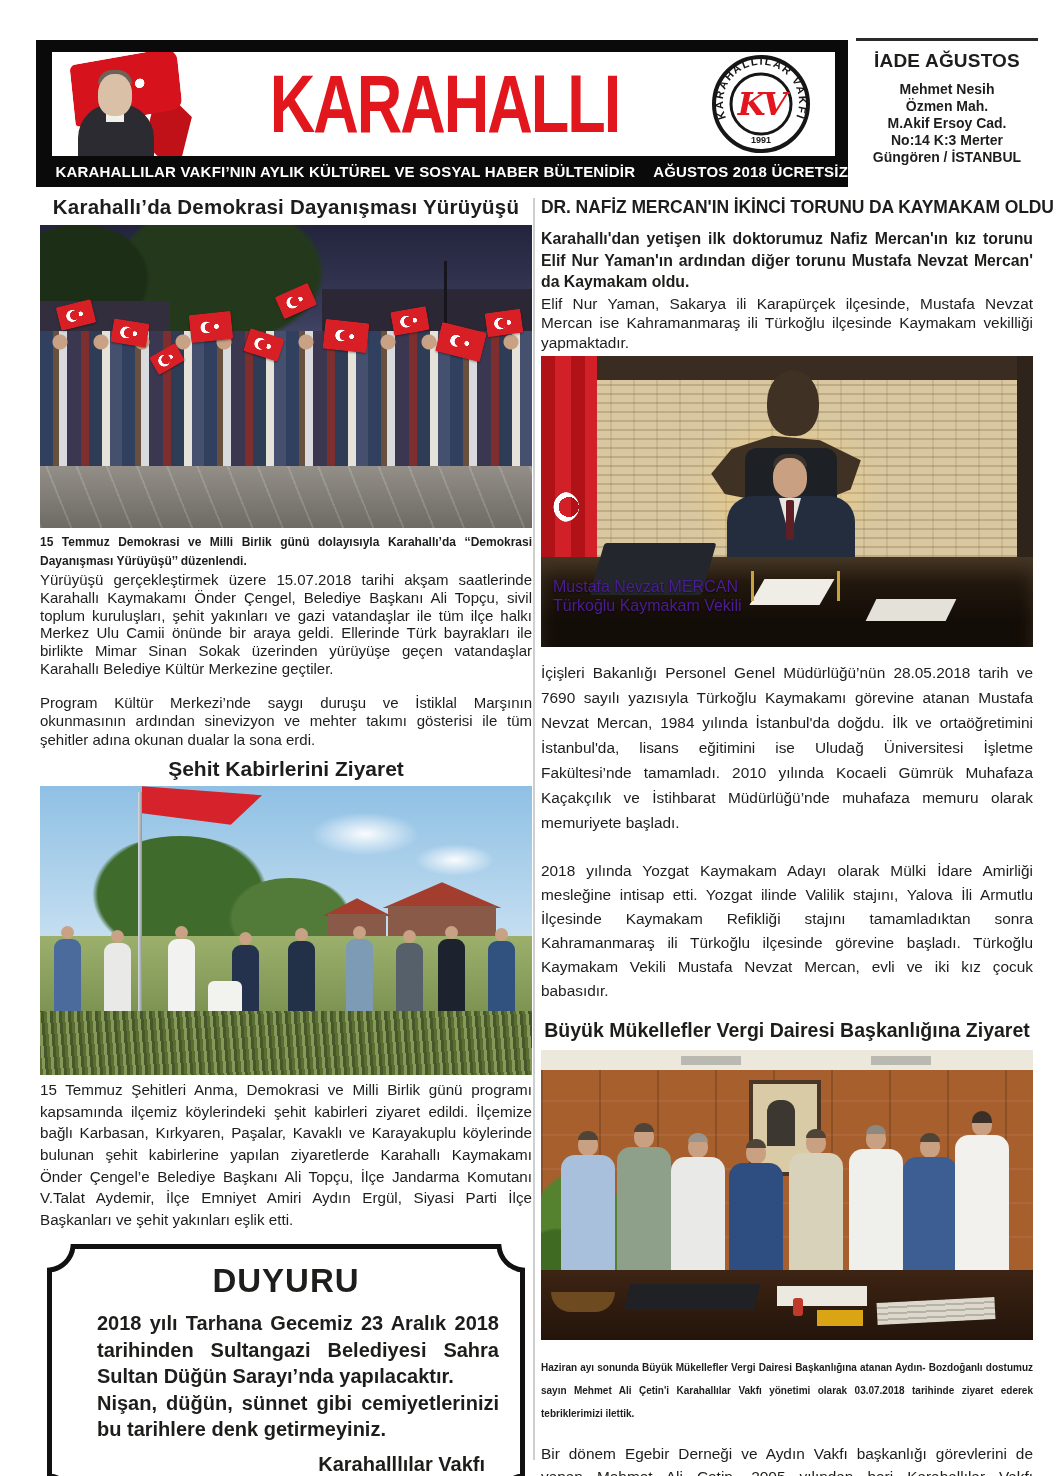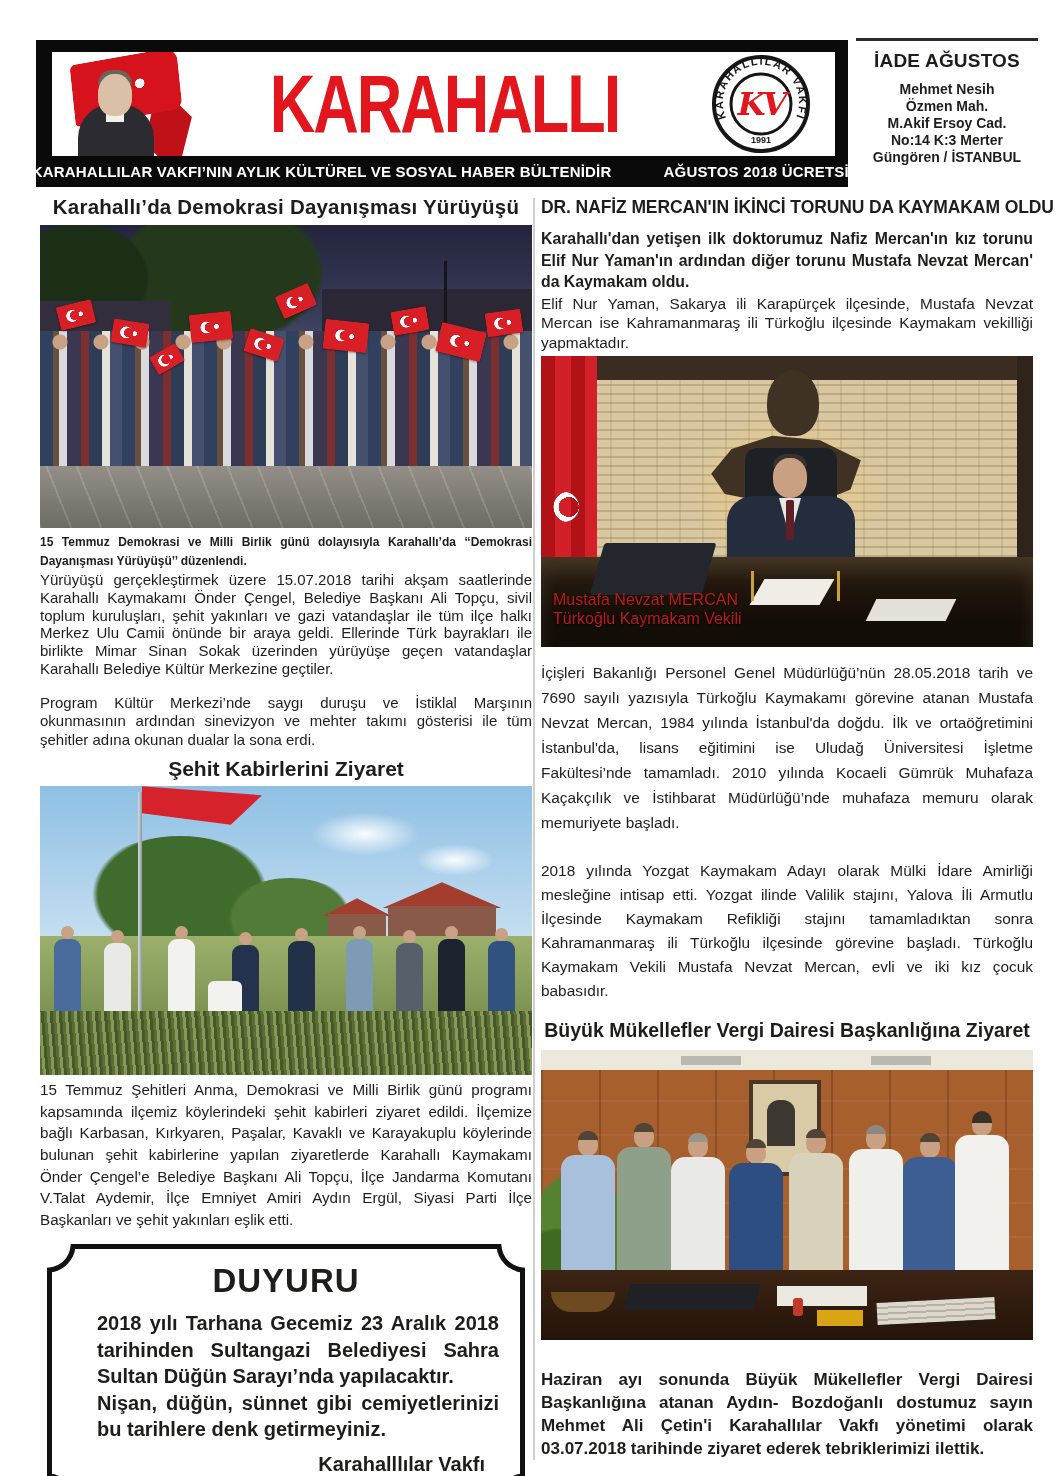--- a/index.html
+++ b/index.html
@@ -23,23 +23,23 @@
            border-radius:34px 34px 0 0;}
   .at-head{position:absolute;left:46px;bottom:40px;width:34px;height:42px;background:#d9c0a6;
            border-radius:46% 46% 42% 42%;}
   .at-hair{position:absolute;left:46px;bottom:72px;width:34px;height:14px;background:#6c6258;
            border-radius:17px 17px 0 0;}
   .at-collar{position:absolute;left:54px;bottom:34px;width:18px;height:10px;background:#f2f0ea;}
   .mast-title{flex:1;display:flex;align-items:center;justify-content:center;overflow:hidden;}
   .mast-title span{font-size:63px;font-weight:bold;letter-spacing:-2px;color:#e2161d;
                    transform:scaleY(1.28);white-space:nowrap;}
   .logo-box{position:relative;width:148px;flex:none;background:#fff;}
-  .mast-tagline{position:absolute;left:22px;right:16px;bottom:7px;display:flex;
-                justify-content:center;align-items:center;color:#fff;font-weight:bold;
-                font-size:15px;letter-spacing:.2px;white-space:nowrap;gap:34px;}
+  .mast-tagline{position:absolute;left:22px;right:0;bottom:7px;display:flex;
+                justify-content:flex-end;align-items:center;color:#fff;font-weight:bold;
+                font-size:15px;letter-spacing:.2px;white-space:nowrap;}
   .mast-tagline .issue{margin-left:18px;}
 
   
   .return-addr{position:absolute;left:856px;top:38px;width:182px;text-align:center;
                border-top:3px solid #2a2a2a;padding-top:9px;}
   .return-addr h3{margin:0 0 9px 0;font-size:19px;letter-spacing:.2px;}
   .return-addr .line{font-weight:bold;font-size:14px;line-height:17px;}
 
   
   .col{position:absolute;top:195px;width:492px;}
@@ -52,21 +52,21 @@
   h1.head-caps{margin:2px 0 10px 0;font-size:17.5px;letter-spacing:-.1px;white-space:nowrap;}
   p{margin:0;text-align:justify;}
   .lead{font-weight:bold;font-size:12px;line-height:19px;}
   .b1{font-size:15px;line-height:17.8px;}
   .b2{font-size:15px;line-height:18.5px;margin-top:16px;}
   .b3{font-size:15.2px;line-height:21.6px;margin-top:3px;}
   .rb-lead{font-weight:bold;font-size:15.8px;line-height:21.5px;margin-top:2px;}
   .rb1{font-size:15.4px;line-height:19.5px;margin-top:1px;}
   .rb2{font-size:15.4px;line-height:25px;margin-top:13px;}
   .rb3{font-size:15.4px;line-height:24px;margin-top:24px;}
-  .rb-lead2{font-weight:bold;font-size:17px;line-height:23px;margin-top:28px;}
+  .rb-lead2{font-weight:bold;font-size:10px;line-height:23px;margin-top:16px;}
   .rb4{font-size:15.4px;line-height:23px;margin-top:17px;}
   h2.head-visit{margin:16px 0 8px 0;font-size:19.5px;text-align:center;}
 
   
   .photo{position:relative;overflow:hidden;}
   .photo1{height:303px;margin-bottom:5px;}
   .photo2{height:289px;margin-bottom:4px;}
   .photo3{height:291px;margin:4px 0 0 0;}
   .photo4{height:290px;margin-top:6px;}
   .abs{position:absolute;}
@@ -135,21 +135,21 @@
   .p3-shirt{left:238px;top:142px;width:22px;height:40px;background:#e8e6e0;
      clip-path:polygon(0 0,100% 0,50% 100%);}
   .p3-tie{left:245px;top:144px;width:8px;height:40px;background:#5e1f26;border-radius:2px;}
   .p3-desk{left:0;right:0;bottom:0;height:90px;
      background:linear-gradient(180deg,#2c1e12,#130d07 70%);
      box-shadow:inset 0 14px 18px rgba(255,230,170,.12);}
   .p3-laptop{left:56px;bottom:52px;width:112px;height:52px;background:#23262c;
      transform:skewX(-16deg);border-radius:3px;}
   .p3-paper{background:#efede6;}
   .p3-pen{width:3px;height:30px;background:#caa23c;}
-  .photo-caption{left:12px;bottom:19px;color:#b91c1c;font-size:16px;line-height:19px;
+  .photo-caption{left:12px;bottom:32px;color:#4c1d95;font-size:16px;line-height:19px;
      text-shadow:0 1px 2px rgba(0,0,0,.6);}
 
   
   .p4-ceil{left:0;right:0;top:0;height:20px;background:#ece8dc;}
   .vent{background:#b9b9b2;height:9px;}
   .p4-wall{left:0;right:0;top:20px;bottom:0;background-color:#a75f2e;
      background-image:
        repeating-linear-gradient(90deg,rgba(0,0,0,.16) 0 2px,transparent 2px 58px),
        repeating-linear-gradient(0deg,rgba(255,255,255,.06) 0 2px,transparent 2px 34px);}
   .p4-frame{left:208px;top:30px;width:64px;height:88px;background:#d9cba6;border:4px solid #4a3526;}

